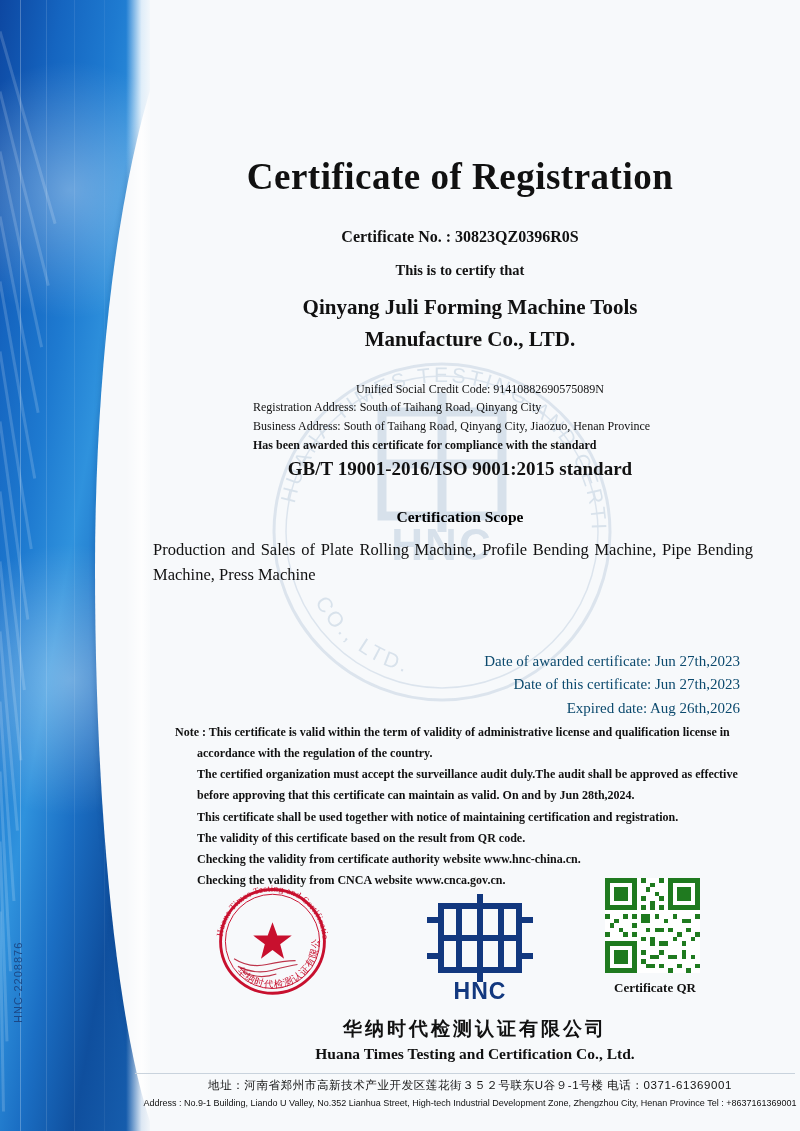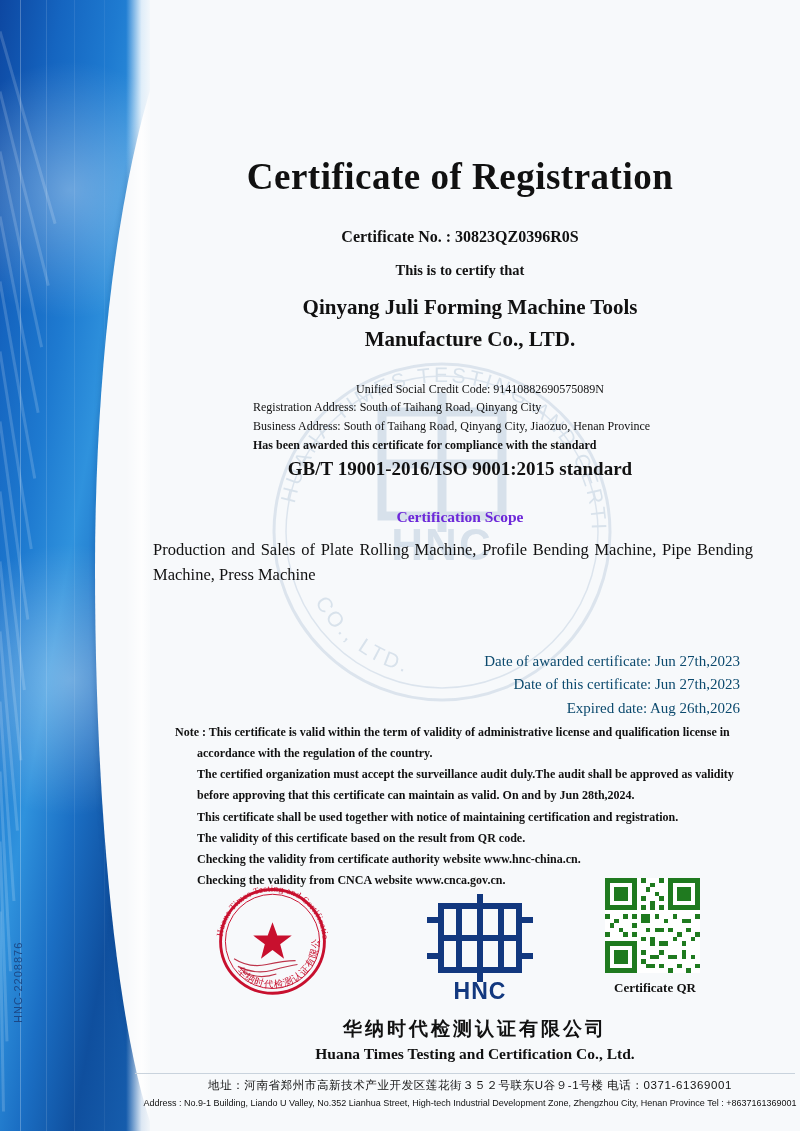--- a/index.html
+++ b/index.html
@@ -95,21 +95,21 @@
     position:absolute;left:95px;width:470px;
     font-size:12px;color:#111;line-height:1.55;
   }
   .center-small{text-align:center;}
   .standard{
     position:absolute;top:458px;left:0;width:620px;text-align:center;
     font-size:19px;font-weight:bold;color:#111;
   }
   .scope-head{
     position:absolute;top:508px;left:0;width:620px;text-align:center;
-    font-size:15.5px;font-weight:bold;color:#6d28d9;
+    font-size:15.5px;font-weight:bold;color:#000000;
   }
   .scope-body{
     position:absolute;top:538px;left:3px;width:600px;
     font-size:16.5px;color:#111;line-height:1.5;
     text-align:justify;text-justify:inter-word;
   }
   .dates{
     position:absolute;top:650px;left:0;width:590px;text-align:right;
     font-size:15px;color:#0c4a6e;line-height:1.55;
   }
@@ -242,21 +242,21 @@
 
     <div class="dates">
       <div>Date of awarded certificate: Jun 27th,2023</div>
       <div>Date of this certificate: Jun 27th,2023</div>
       <div>Expired date: Aug 26th,2026</div>
     </div>
 
     <div class="note">
       <p>Note : This certificate is valid within the term of validity of administrative license and qualification license in</p>
       <p class="indent">accordance with the regulation of the country.</p>
-      <p class="indent">The certified organization must accept the surveillance audit duly.The audit shall be approved as validity</p>
+      <p class="indent">The certified organization must accept the surveillance audit duly.The audit shall be approved as effective</p>
       <p class="indent">before approving that this certificate can maintain as valid. On and by Jun 28th,2024.</p>
       <p class="indent">This certificate shall be used together with notice of maintaining certification and registration.</p>
       <p class="indent">The validity of this certificate based on the result from QR code.</p>
       <p class="indent">Checking the validity from certificate authority website www.hnc-china.cn.</p>
       <p class="indent">Checking the validity from CNCA website www.cnca.gov.cn.</p>
     </div>
 
     <div class="logo-row">
 
       <svg class="red-seal" viewBox="0 0 140 130">

